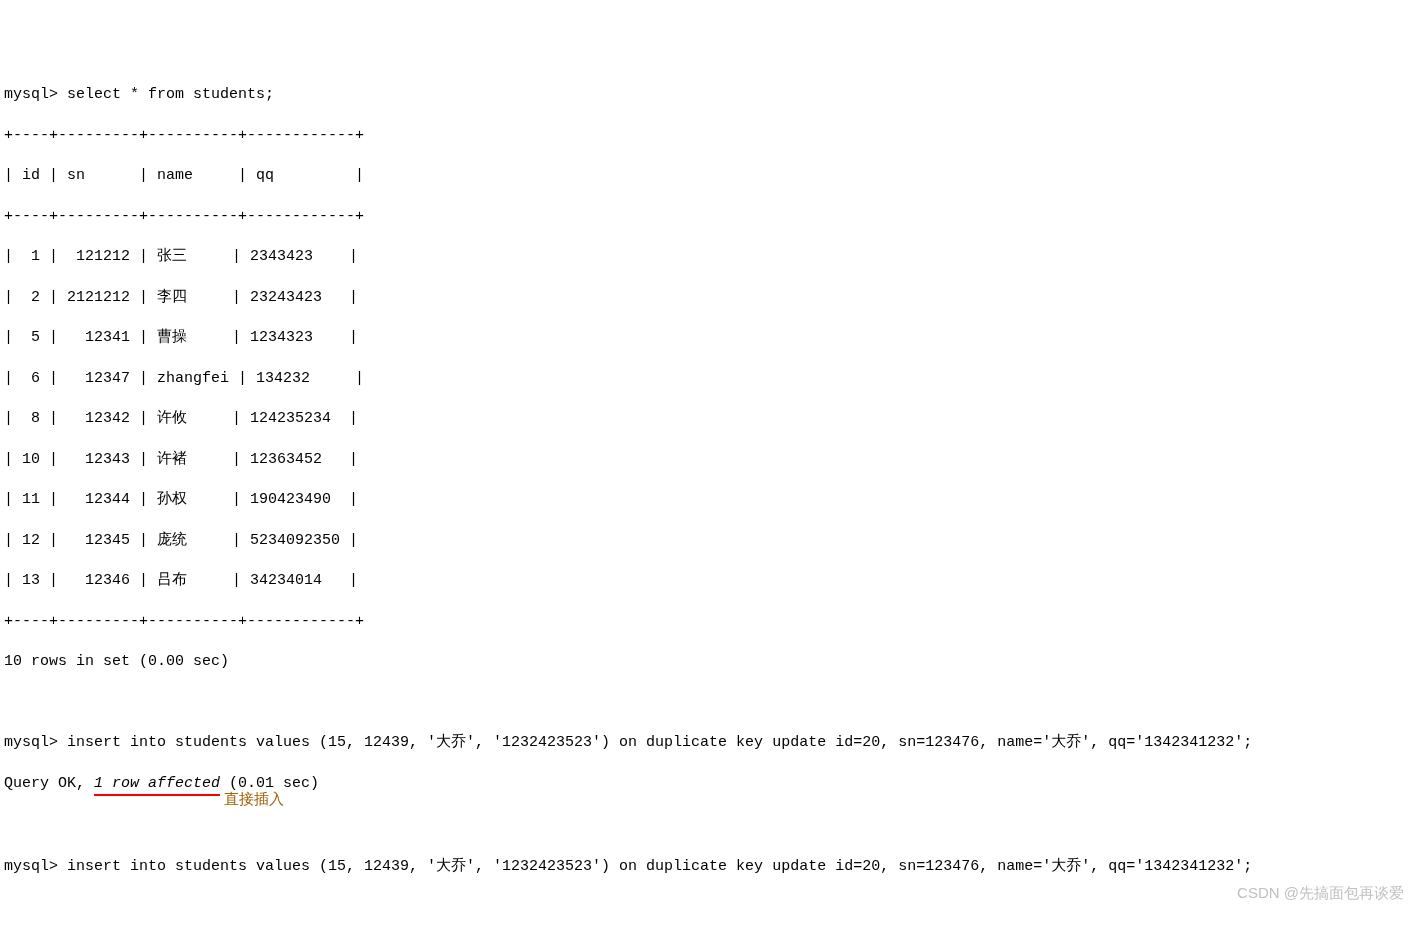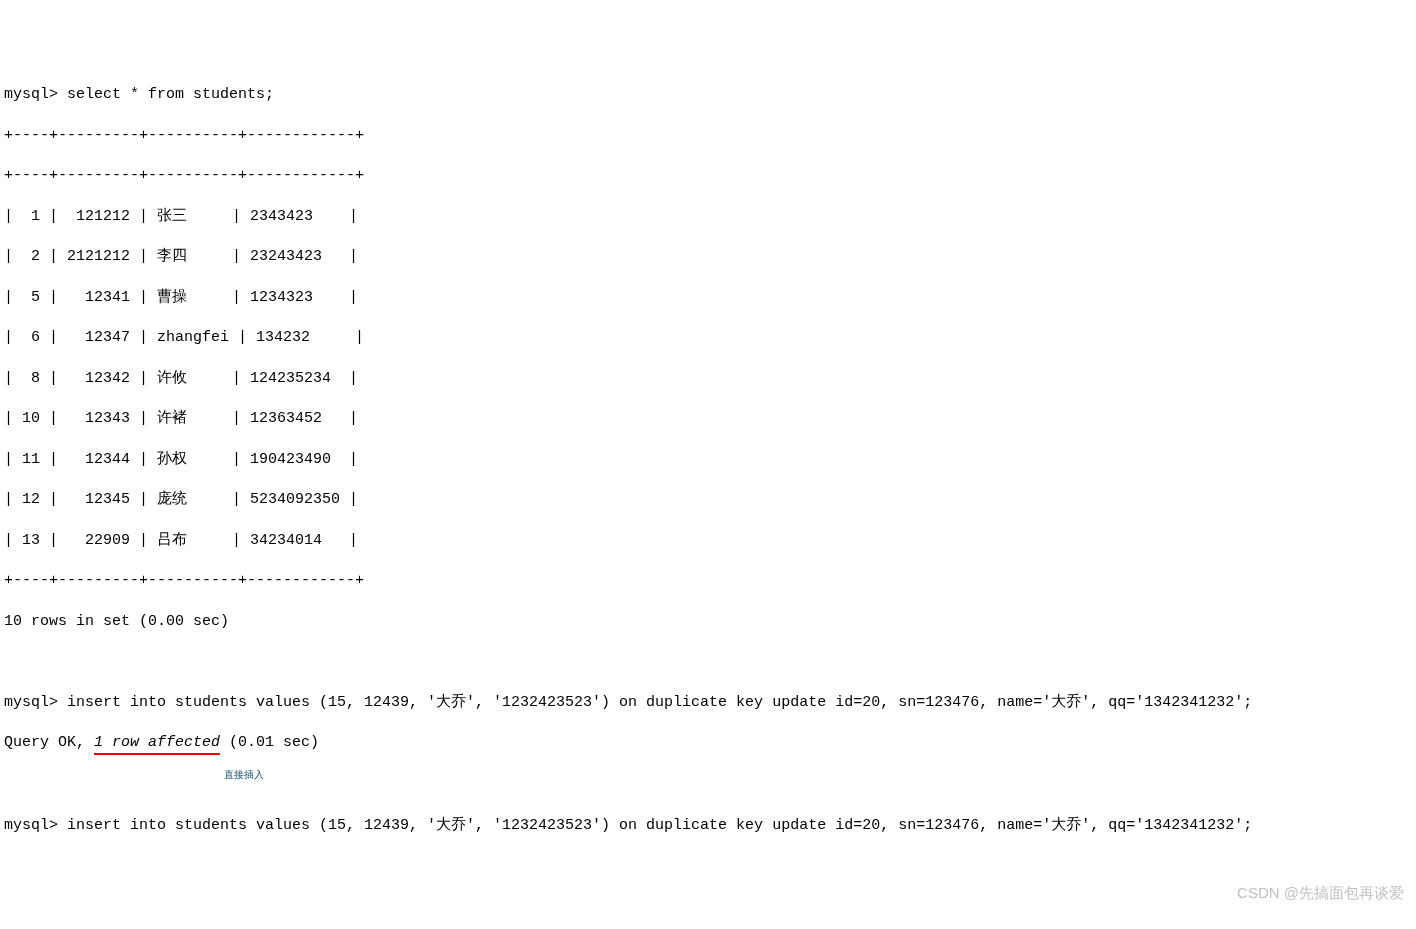--- a/index.html
+++ b/index.html
@@ -10,24 +10,23 @@
       color: #000000;
       padding: 4px;
       white-space: pre;
       line-height: 1.35;
       position: relative;
       width: 1416px;
       height: 929px;
     }
     .term-line { display: block; }
     .annotation-red {
-      color: #0c4a6e;
+      color: #a16207;
       font-family: "Microsoft YaHei", Arial, sans-serif;
-      font-size: 10px;
-      margin-top: 20px;
+      font-size: 15px;
     }
     .underline-red {
       display: inline-block;
       border-bottom: 2.5px solid #ff0000;
       text-decoration: none;
       font-style: italic;
     }
     .watermark {
       position: absolute;
       right: 12px;
@@ -47,30 +46,31 @@
       pointer-events: none;
     }
   </style>
 </head>
 <body>
 
 
 
 <div><span class="term-line"><span>mysql&gt;</span> <span>select * from students;</span></span>
 <span class="term-line">+----+---------+----------+------------+</span>
+<span class="term-line">| id | sn      | name     | qq         |</span>
 <span class="term-line">+----+---------+----------+------------+</span>
 <span class="term-line">|  1 |  121212 | 张三     | 2343423    |</span>
 <span class="term-line">|  2 | 2121212 | 李四     | 23243423   |</span>
 <span class="term-line">|  5 |   12341 | 曹操     | 1234323    |</span>
 <span class="term-line">|  6 |   12347 | zhangfei | 134232     |</span>
 <span class="term-line">|  8 |   12342 | 许攸     | 124235234  |</span>
 <span class="term-line">| 10 |   12343 | 许褚     | 12363452   |</span>
 <span class="term-line">| 11 |   12344 | 孙权     | 190423490  |</span>
 <span class="term-line">| 12 |   12345 | 庞统     | 5234092350 |</span>
-<span class="term-line">| 13 |   22909 | 吕布     | 34234014   |</span>
+<span class="term-line">| 13 |   12346 | 吕布     | 34234014   |</span>
 <span class="term-line">+----+---------+----------+------------+</span>
 <span class="term-line">10 rows in set (0.00 sec)</span>
 <span class="term-line"> </span>
 <span class="term-line"><span>mysql&gt;</span><span> insert into students values (15, 12439, '大乔', '1232423523') on duplicate key update id=20, sn=123476, name='大乔', qq='1342341232';</span></span>
 <span class="term-line"><span>Query OK, </span><span class="underline-red">1 row affected</span><span> (0.01 sec)</span><span class="anno-wrap"><span class="annotation-red anno-over" style="left:-95px; top:2px;">直接插入</span></span></span>
 <span class="term-line"> </span>
 <span class="term-line"><span>mysql&gt;</span><span> insert into students values (15, 12439, '大乔', '1232423523') on duplicate key update id=20, sn=123476, name='大乔', qq='1342341232';</span></span>
 
 
 

